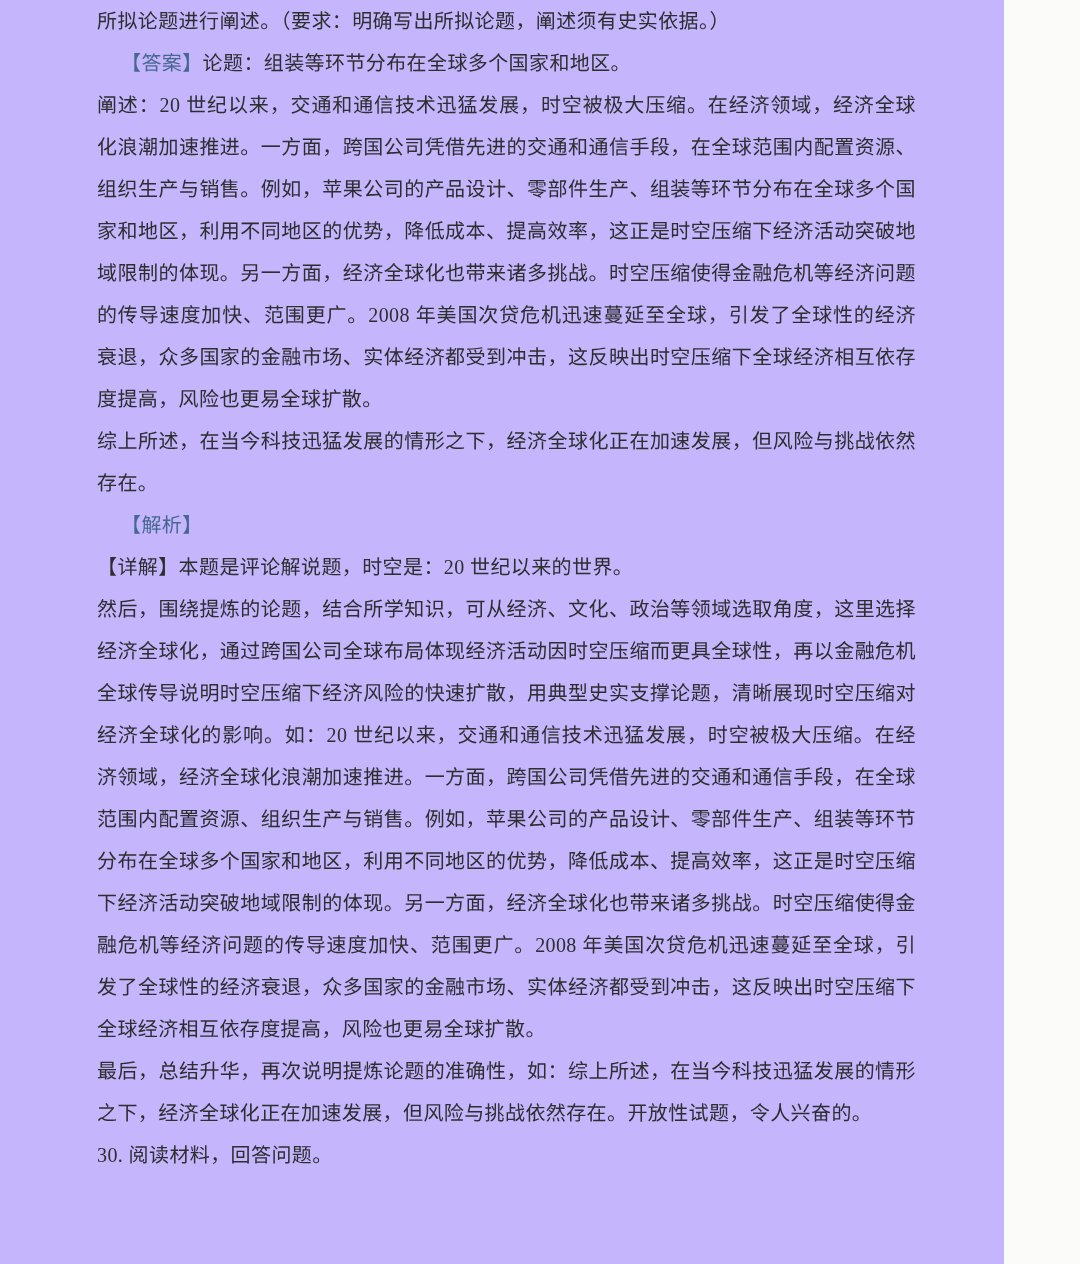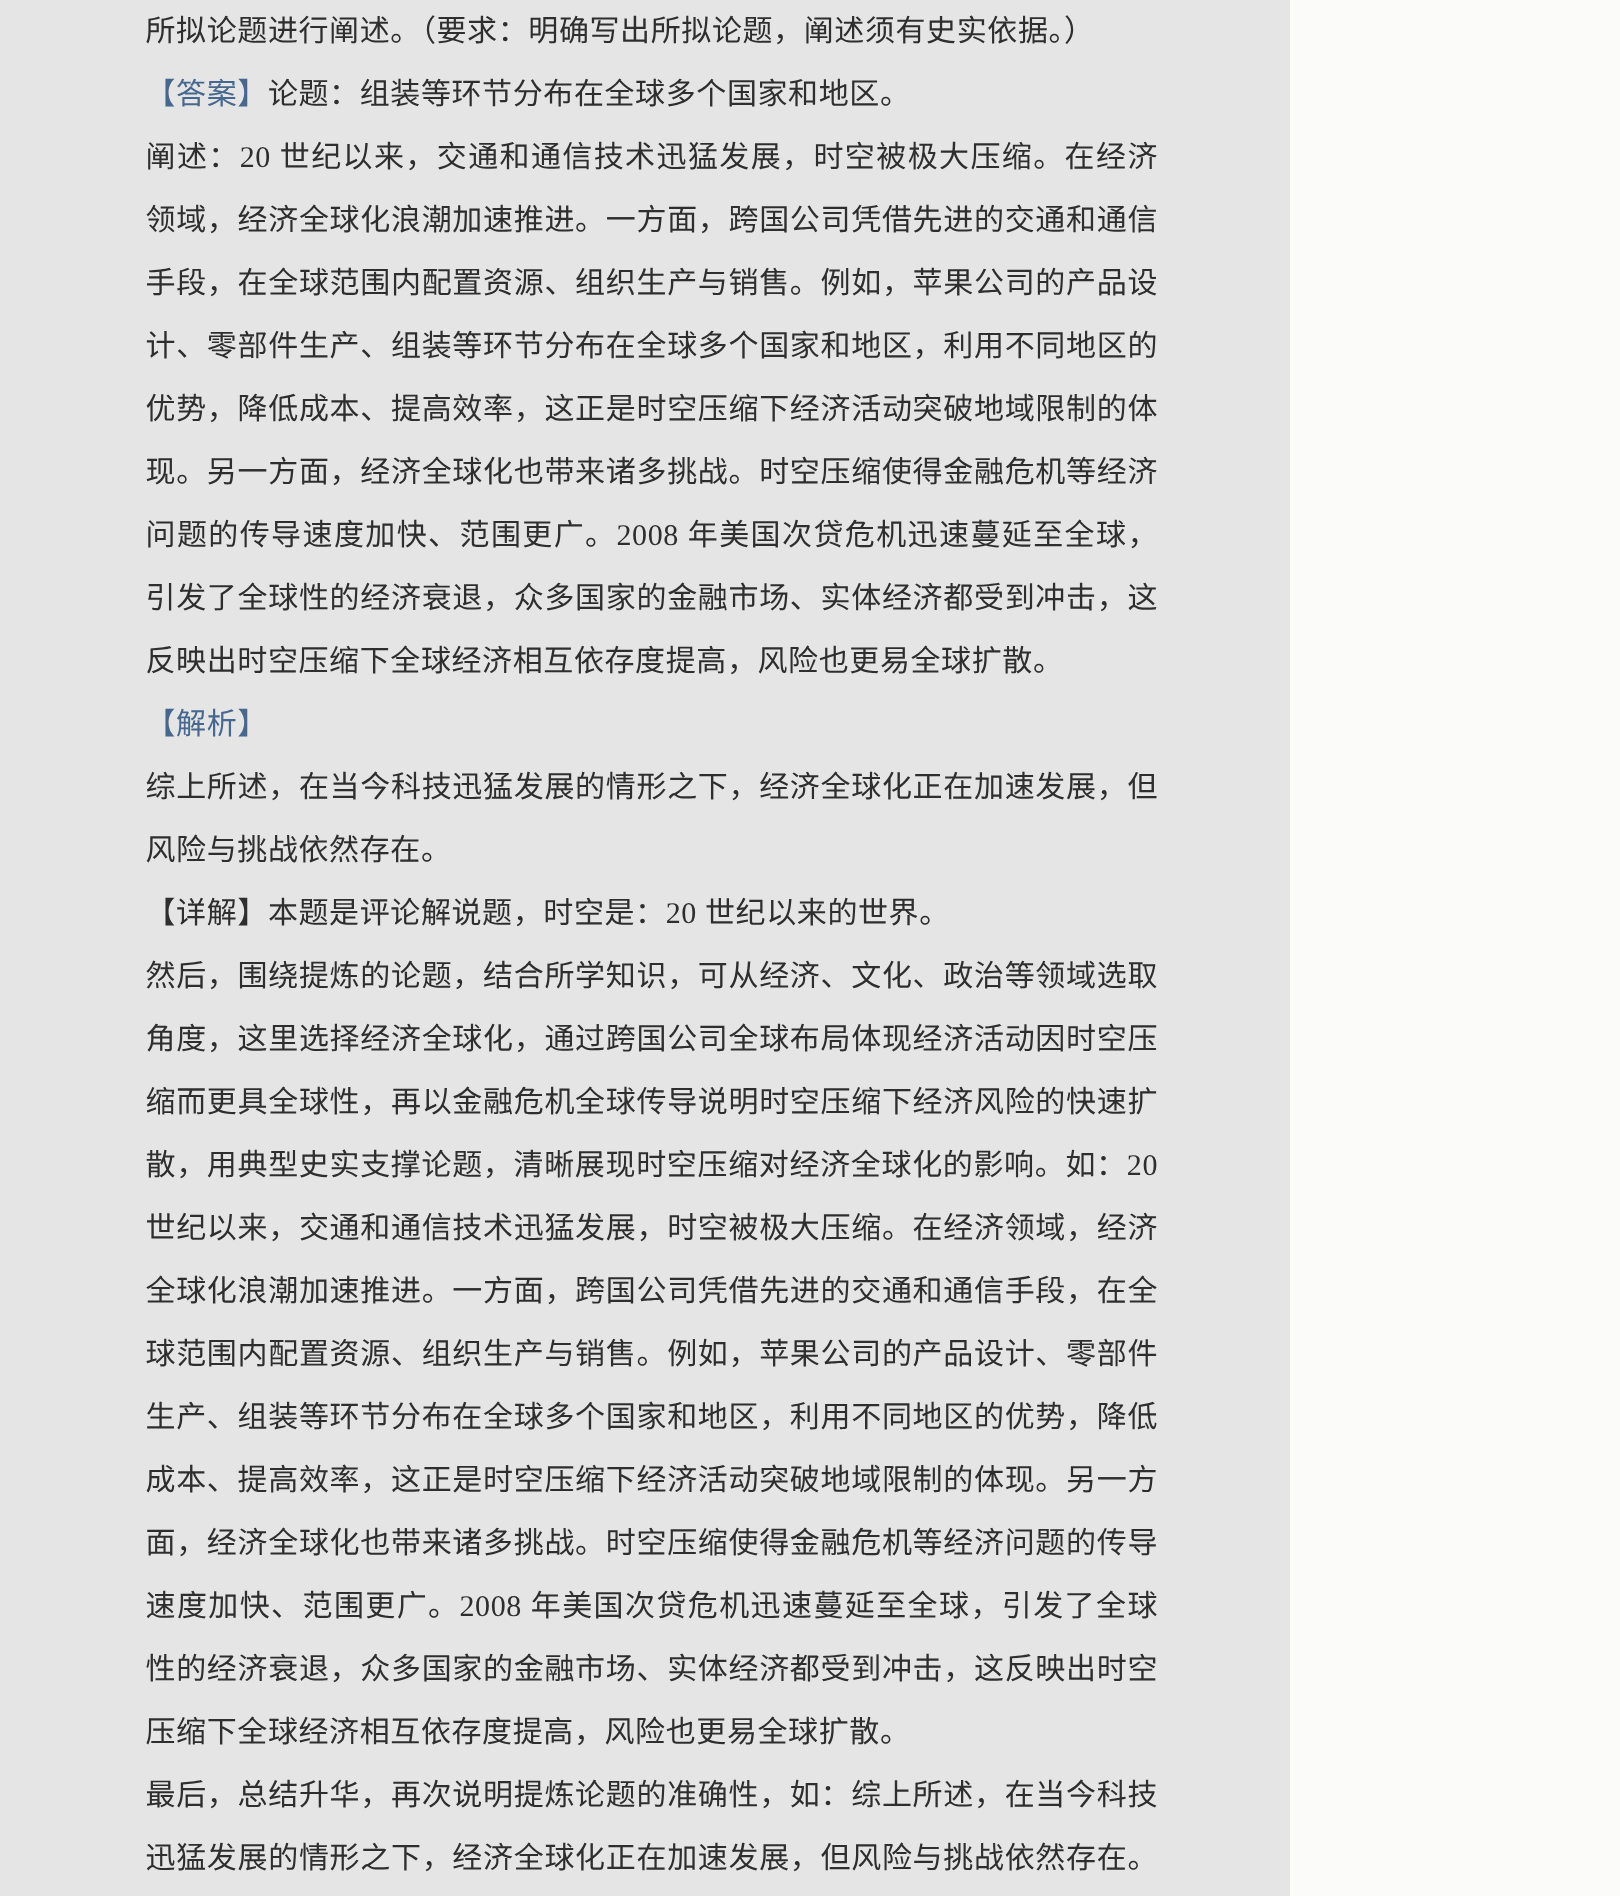--- a/index.html
+++ b/index.html
@@ -8,54 +8,55 @@
   }
   body {
     width: 1080px;
     height: 1264px;
     background: #fbfbfa;
     overflow: hidden;
     font-family: "Liberation Serif", "DejaVu Serif", serif;
   }
   .page {
     box-sizing: border-box;
-    width: 860px;
+    width: 1004px;
     height: 1264px;
     padding: 0 88px 0 97px;
-    background: #e5e5e5;
+    background: #c4b5fd;
   }
   .para {
     margin: 0;
     padding: 0;
     font-size: 20px;
     line-height: 42px;
     color: #2e2e2e;
     text-align: justify;
     text-justify: inter-character;
     letter-spacing: 0.4px;
     word-break: normal;
   }
   .blue-label {
     color: #47688e;
+    margin-left: 24px;
   }
 </style>
 </head>
 <body>
 
 <div class="page">
 
   <p class="para"><span>所拟论题进行阐述。（要求：明确写出所拟论题，阐述须有史实依据。）</span></p>
 
   <p class="para"><span class="blue-label">【答案】</span><span>论题：组装等环节分布在全球多个国家和地区。</span></p>
 
   <p class="para"><span>阐述：20 世纪以来，交通和通信技术迅猛发展，时空被极大压缩。在经济领域，经济全球化浪潮加速推进。一方面，跨国公司凭借先进的交通和通信手段，在全球范围内配置资源、组织生产与销售。例如，苹果公司的产品设计、零部件生产、组装等环节分布在全球多个国家和地区，利用不同地区的优势，降低成本、提高效率，这正是时空压缩下经济活动突破地域限制的体现。另一方面，经济全球化也带来诸多挑战。时空压缩使得金融危机等经济问题的传导速度加快、范围更广。2008 年美国次贷危机迅速蔓延至全球，引发了全球性的经济衰退，众多国家的金融市场、实体经济都受到冲击，这反映出时空压缩下全球经济相互依存度提高，风险也更易全球扩散。</span></p>
 
+  <p class="para"><span>综上所述，在当今科技迅猛发展的情形之下，经济全球化正在加速发展，但风险与挑战依然存在。</span></p>
+
   <p class="para"><span class="blue-label">【解析】</span><span></span></p>
-
-  <p class="para"><span>综上所述，在当今科技迅猛发展的情形之下，经济全球化正在加速发展，但风险与挑战依然存在。</span></p>
 
   <p class="para"><span>【详解】本题是评论解说题，时空是：20 世纪以来的世界。</span></p>
 
 
   <p class="para"><span>然后，围绕提炼的论题，结合所学知识，可从经济、文化、政治等领域选取角度，这里选择经济全球化，通过跨国公司全球布局体现经济活动因时空压缩而更具全球性，再以金融危机全球传导说明时空压缩下经济风险的快速扩散，用典型史实支撑论题，清晰展现时空压缩对经济全球化的影响。如：20 世纪以来，交通和通信技术迅猛发展，时空被极大压缩。在经济领域，经济全球化浪潮加速推进。一方面，跨国公司凭借先进的交通和通信手段，在全球范围内配置资源、组织生产与销售。例如，苹果公司的产品设计、零部件生产、组装等环节分布在全球多个国家和地区，利用不同地区的优势，降低成本、提高效率，这正是时空压缩下经济活动突破地域限制的体现。另一方面，经济全球化也带来诸多挑战。时空压缩使得金融危机等经济问题的传导速度加快、范围更广。2008 年美国次贷危机迅速蔓延至全球，引发了全球性的经济衰退，众多国家的金融市场、实体经济都受到冲击，这反映出时空压缩下全球经济相互依存度提高，风险也更易全球扩散。</span></p>
 
   <p class="para"><span>最后，总结升华，再次说明提炼论题的准确性，如：综上所述，在当今科技迅猛发展的情形之下，经济全球化正在加速发展，但风险与挑战依然存在。开放性试题，令人兴奋的。</span></p>
 
   <p class="para"><span>30. 阅读材料，回答问题。</span></p>
 

